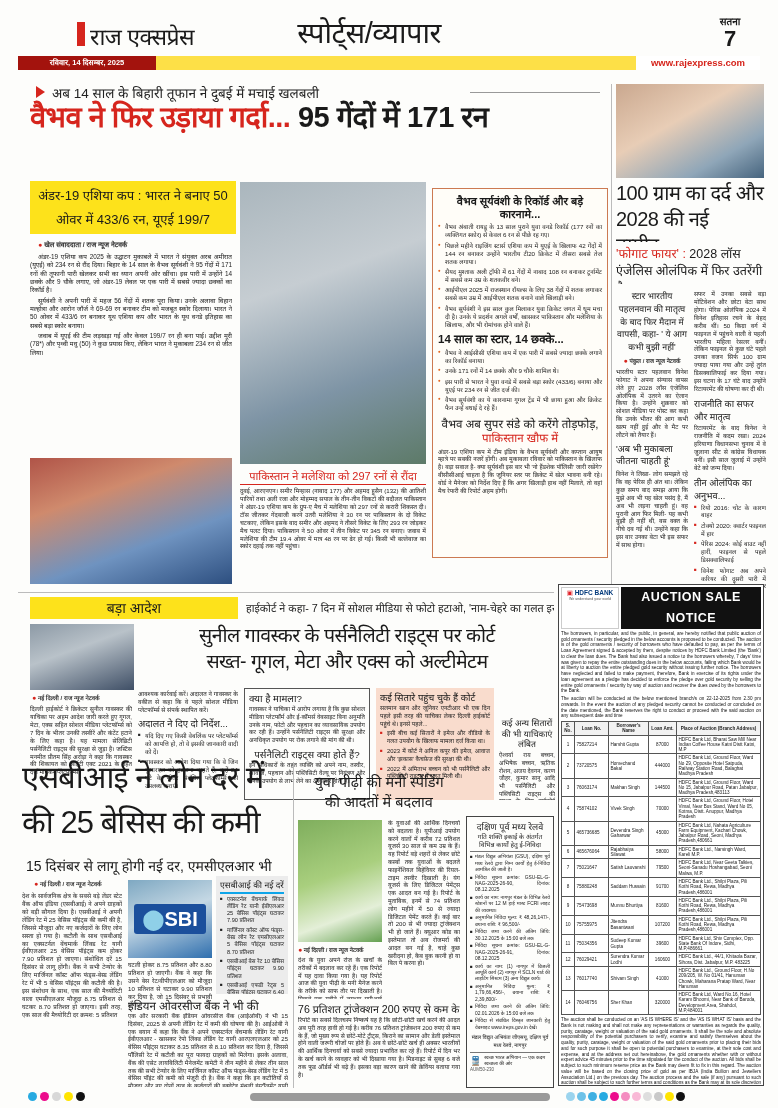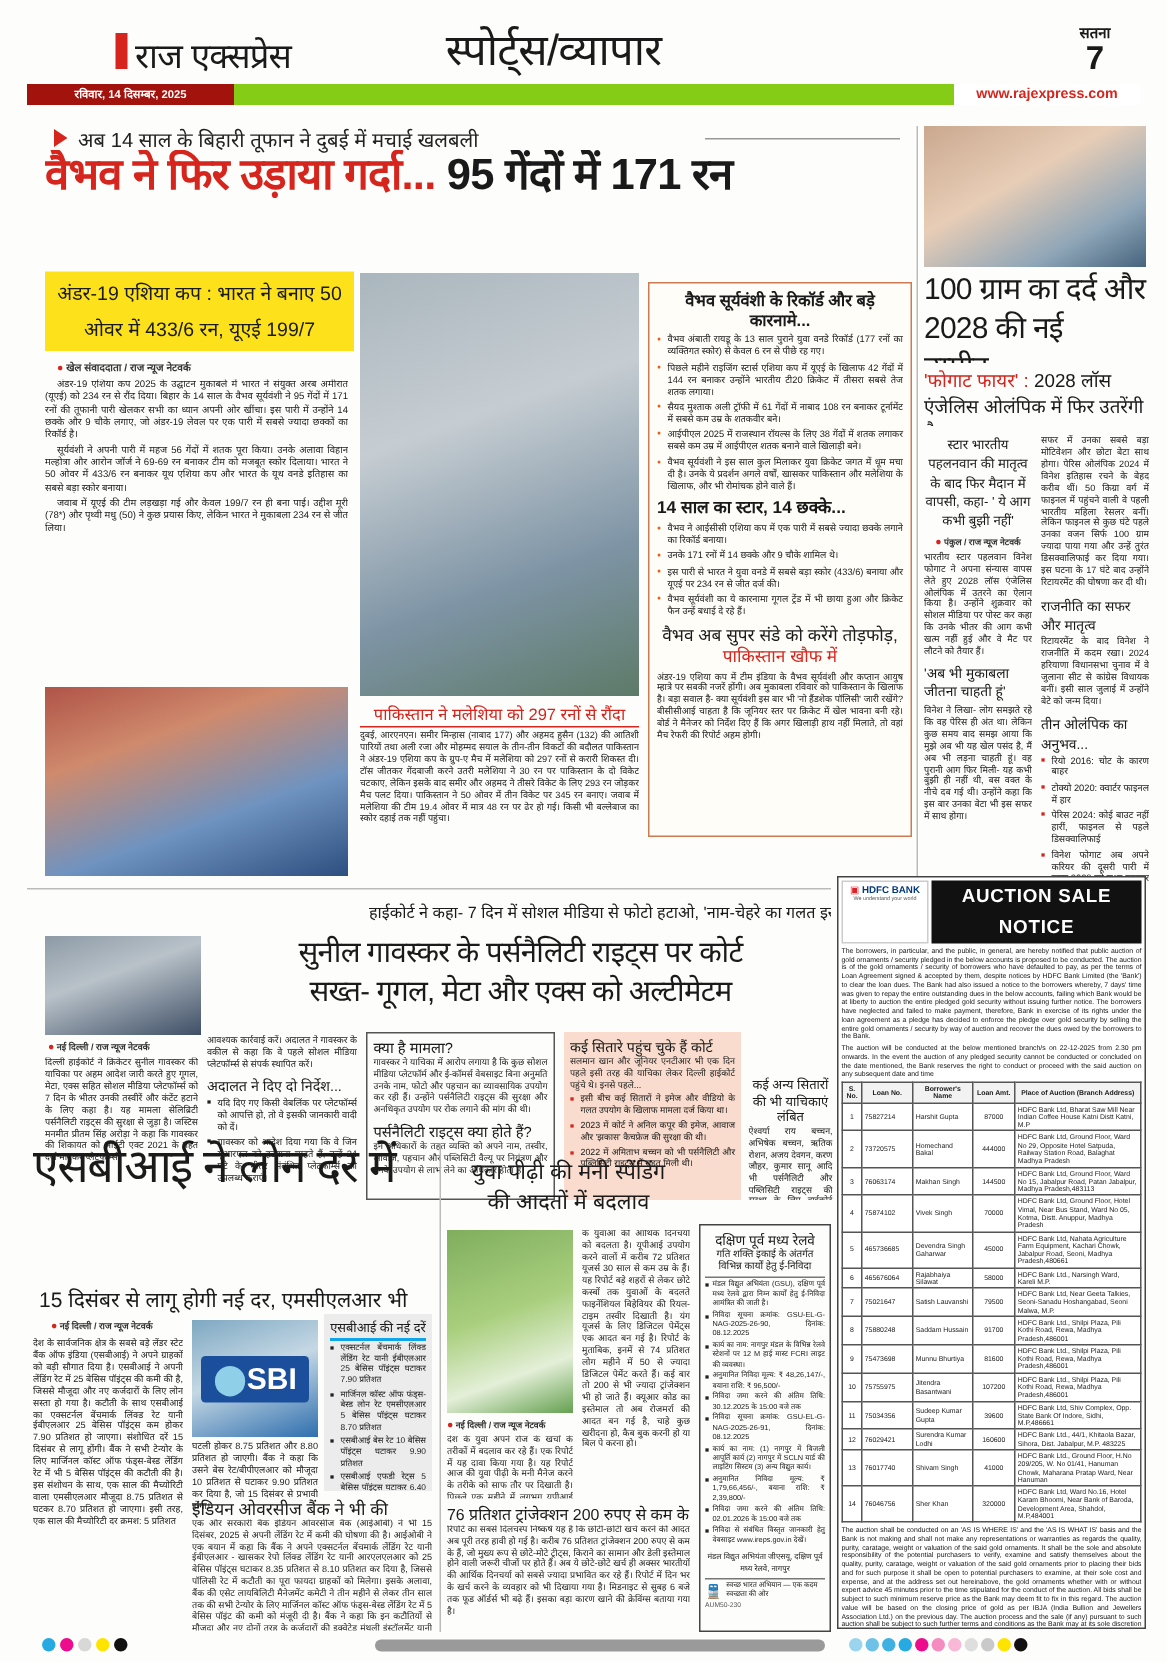--- a/index.html
+++ b/index.html
@@ -40,21 +40,21 @@
 
 <div class="page">
 
   <div class="abs" style="left:77px;top:22px;width:8px;height:24px;background:#d6251d;"></div>
   <div class="abs bold" style="left:90px;top:20px;font-size:23px;letter-spacing:-0.5px;">राज एक्सप्रेस</div>
   <div class="abs bold center" style="left:0;top:12px;width:738px;font-size:29px;letter-spacing:-0.5px;">स्पोर्ट्स/व्यापार</div>
   <div class="abs center" style="left:700px;top:14px;width:60px;">
     <div style="font-size:10px;font-weight:bold;">सतना</div>
     <div style="font-size:22px;font-weight:bold;line-height:1;">7</div>
   </div>
-  <div class="abs" style="left:18px;top:56px;width:742px;height:14px;background:#84cc16;">
+  <div class="abs" style="left:18px;top:56px;width:742px;height:14px;background:#fde047;">
     <div style="position:absolute;left:0;top:0;width:138px;height:14px;background:#a3130d;color:#fff;font-size:7.5px;font-weight:bold;line-height:14px;text-align:center;">रविवार, 14 दिसम्बर, 2025</div>
     <div style="position:absolute;right:0;top:0;width:124px;height:14px;background:#fff;color:#d6251d;font-size:9.5px;font-weight:bold;line-height:14px;text-align:center;">www.rajexpress.com</div>
   </div>
 
   <div class="abs" style="left:36px;top:86px;width:0;height:0;border-left:9px solid #d6251d;border-top:6px solid transparent;border-bottom:6px solid transparent;"></div>
   <div class="abs bold clip" style="left:52px;top:84px;width:420px;font-size:13.5px;color:#222;white-space:nowrap;">अब 14 साल के बिहारी तूफान ने दुबई में मचाई खलबली</div>
   <div class="abs" style="left:470px;top:92px;width:130px;height:1px;background:#999;"></div>
 
   <div class="abs clip" style="left:30px;top:100px;width:580px;height:74px;font-weight:bold;font-size:29px;line-height:1.2;letter-spacing:-0.5px;">
     <span class="red">वैभव ने फिर उड़ाया गर्दा...</span><span> 95 गेंदों में 171 रन</span><br>
@@ -121,20 +121,21 @@
     <div class="bold" style="font-size:9.2px;margin-top:4px;">तीन ओलंपिक का अनुभव...</div>
     <ul class="blt sq" style="margin-top:2px;">
         <li>रियो 2016: चोट के कारण बाहर</li>
         <li>टोक्यो 2020: क्वार्टर फाइनल में हार</li>
         <li>पेरिस 2024: कोई बाउट नहीं हारीं, फाइनल से पहले डिसक्वालिफाई</li>
         <li>विनेश फोगाट अब अपने करियर की दूसरी पारी में एलए 2028 को लक्ष्य बनाकर वापसी कर रही हैं।</li>
       </ul>
   </div>
 
   <div class="abs hrule" style="left:18px;top:592px;width:536px;"></div>
+  <div class="abs bold center" style="left:30px;top:597px;width:208px;height:22px;background:#fde21b;font-size:14px;line-height:22px;">बड़ा आदेश</div>
   <div class="abs bold clip" style="left:246px;top:600px;width:308px;height:16px;font-size:10.8px;white-space:nowrap;">हाईकोर्ट ने कहा- 7 दिन में सोशल मीडिया से फोटो हटाओ, 'नाम-चेहरे का गलत इस्तेमाल बंद हो'</div>
 
   <div class="abs photo4" style="left:30px;top:624px;width:104px;height:66px;"></div>
   <div class="abs bold center clip" style="left:140px;top:622px;width:414px;height:58px;font-size:19.5px;line-height:1.35;letter-spacing:-0.5px;">
     <span>सुनील गावस्कर के पर्सनैलिटी राइट्स पर कोर्ट</span><br><span>सख्त- गूगल, मेटा और एक्स को अल्टीमेटम</span>
   </div>
 
   <div class="abs byline clip" style="left:32px;top:694px;width:100px;height:9px;font-size:6px;"><span class="dot">●</span> <span>नई दिल्ली / राज न्यूज नेटवर्क</span></div>
   <div class="abs body-txt clip" style="left:30px;top:705px;width:102px;height:92px;font-size:6.1px;">दिल्ली हाईकोर्ट ने क्रिकेटर सुनील गावस्कर की याचिका पर अहम आदेश जारी करते हुए गूगल, मेटा, एक्स सहित सोशल मीडिया प्लेटफॉर्म्स को 7 दिन के भीतर उनकी तस्वीरें और कंटेंट हटाने के लिए कहा है। यह मामला सेलिब्रिटी पर्सनैलिटी राइट्स की सुरक्षा से जुड़ा है। जस्टिस मनमीत प्रीतम सिंह अरोड़ा ने कहा कि गावस्कर की शिकायत को आईटी एक्ट 2021 के तहत दर्ज मानकर प्लेटफॉर्म्स</div>
 
@@ -143,41 +144,41 @@
     <div class="bold" style="font-size:9.5px;margin:3px 0 2px 0;">अदालत ने दिए दो निर्देश...</div>
     <ul class="blt bk">
         <li>यदि दिए गए किसी वेबलिंक पर प्लेटफॉर्म्स को आपत्ति हो, तो वे इसकी जानकारी वादी को दें।</li>
         <li>गावस्कर को आदेश दिया गया कि वे जिन यूआरएल को हटवाना चाहते हैं, उन्हें 24 घंटे के भीतर संबंधित प्लेटफॉर्म्स को उपलब्ध कराएं।</li>
       </ul>
   </div>
 
   <div class="abs clip" style="left:244px;top:688px;width:126px;height:112px;border:1px solid #555;padding:3px 4px;box-sizing:border-box;">
     <div class="bold" style="font-size:9.8px;">क्या है मामला?</div>
     <div class="body-txt" style="font-size:6px;margin-top:1px;">गावस्कर ने याचिका में आरोप लगाया है कि कुछ सोशल मीडिया प्लेटफॉर्म और ई-कॉमर्स वेबसाइट बिना अनुमति उनके नाम, फोटो और पहचान का व्यावसायिक उपयोग कर रही हैं। उन्होंने पर्सनैलिटी राइट्स की सुरक्षा और अनधिकृत उपयोग पर रोक लगाने की मांग की थी।</div>
-    <div class="bold" style="font-size:9.8px;margin-top:3px;">पर्सनैलिटी राइट्स क्या होते हैं?</div>
+    <div class="bold" style="font-size:9.8px;margin-top:3px;text-align:center;">पर्सनैलिटी राइट्स क्या होते हैं?</div>
     <div class="body-txt" style="font-size:6px;margin-top:1px;">इन अधिकारों के तहत व्यक्ति को अपने नाम, तस्वीर, आवाज, पहचान और पब्लिसिटी वैल्यू पर नियंत्रण और उनके उपयोग से लाभ लेने का अधिकार होता है।</div>
   </div>
 
   <div class="abs clip" style="left:376px;top:688px;width:118px;height:112px;background:#f9dccd;padding:3px 4px;box-sizing:border-box;">
     <div class="bold" style="font-size:9.5px;">कई सितारे पहुंच चुके हैं कोर्ट</div>
     <div class="bold jus" style="font-size:6px;line-height:1.3;margin:1px 0 2px 0;">सलमान खान और जूनियर एनटीआर भी एक दिन पहले इसी तरह की याचिका लेकर दिल्ली हाईकोर्ट पहुंचे थे। इनसे पहले...</div>
     <ul class="blt sq">
         <li style="font-size:5.9px;">इसी बीच कई सितारों ने इमेज और वीडियो के गलत उपयोग के खिलाफ मामला दर्ज किया था।</li>
         <li style="font-size:5.9px;">2023 में कोर्ट ने अनिल कपूर की इमेज, आवाज और 'झकास' कैचफ्रेज की सुरक्षा की थी।</li>
         <li style="font-size:5.9px;">2022 में अमिताभ बच्चन को भी पर्सनैलिटी और पब्लिसिटी राइट्स में राहत मिली थी।</li>
       </ul>
   </div>
 
   <div class="abs clip" style="left:499px;top:688px;width:56px;height:112px;">
     <div class="bold center" style="font-size:8.6px;line-height:1.25;margin-top:30px;">कई अन्य सितारों की भी याचिकाएं लंबित</div>
     <div class="body-txt" style="font-size:5.9px;margin-top:2px;">ऐश्वर्या राय बच्चन, अभिषेक बच्चन, ऋतिक रोशन, अजय देवगन, करण जौहर, कुमार सानू आदि भी पर्सनैलिटी और पब्लिसिटी राइट्स की सुरक्षा के लिए हाईकोर्ट पहुंच चुके हैं। उन्हें भी अंतरिम राहत मिली थी। यह केस डिजिटल युग में प्राइवेसी, पहचान और पर्सनैलिटी राइट्स को लेकर अहम मिसाल साबित हो सकता है। अगली सुनवाई में साफ होगा कि कोर्ट कोई अतिरिक्त आदेश जारी करेगा या नहीं।</div>
   </div>
 
   <div class="abs bold clip" style="left:22px;top:756px;width:268px;height:96px;font-size:31px;line-height:1.45;letter-spacing:-1px;">
-    <span>एसबीआई ने लोन दर में</span><br>
+    <span>एसबीआई ने लोन दर में</span><br><span>की 25 बेसिस की कमी</span>
   </div>
   <div class="abs clip" style="left:26px;top:856px;width:262px;height:20px;font-size:14px;">15 दिसंबर से लागू होगी नई दर, एमसीएलआर भी कम किया</div>
   <div class="abs byline clip" style="left:34px;top:880px;width:120px;height:9px;font-size:6px;"><span class="dot">●</span> <span>नई दिल्ली / राज न्यूज नेटवर्क</span></div>
 
   <div class="abs body-txt clip" style="left:22px;top:892px;width:100px;height:196px;font-size:6.1px;">देश के सार्वजनिक क्षेत्र के सबसे बड़े लेंडर स्टेट बैंक ऑफ इंडिया (एसबीआई) ने अपने ग्राहकों को बड़ी सौगात दिया है। एसबीआई ने अपनी लेंडिंग रेट में 25 बेसिस पॉइंट्स की कमी की है, जिससे मौजूदा और नए कर्जदारों के लिए लोन सस्ता हो गया है। कटौती के साथ एसबीआई का एक्सटर्नल बेंचमार्क लिंक्ड रेट यानी ईबीएलआर 25 बेसिस पॉइंट्स कम होकर 7.90 प्रतिशत हो जाएगा। संशोधित दरें 15 दिसंबर से लागू होंगी। बैंक ने सभी टेन्योर के लिए मार्जिनल कॉस्ट ऑफ फंड्स-बेस्ड लेंडिंग रेट में भी 5 बेसिस पॉइंट्स की कटौती की है। इस संशोधन के साथ, एक साल की मैच्योरिटी वाला एमसीएलआर मौजूदा 8.75 प्रतिशत से घटकर 8.70 प्रतिशत हो जाएगा। इसी तरह, एक साल की मैच्योरिटी दर क्रमश: 5 प्रतिशत</div>
 
   <div class="abs clip" style="left:128px;top:880px;width:84px;height:208px;">
     <div style="width:84px;height:78px;background:linear-gradient(160deg,#7ea8c2 0%,#c5d8e4 45%,#2f6fae 100%);display:flex;align-items:center;justify-content:center;">
       <span style="background:#1b4f9c;color:#fff;font-weight:bold;font-size:20px;padding:3px 8px;border-radius:3px;"><span style="color:#8fd0e8;">⬤</span><span>SBI</span></span>
     </div>

